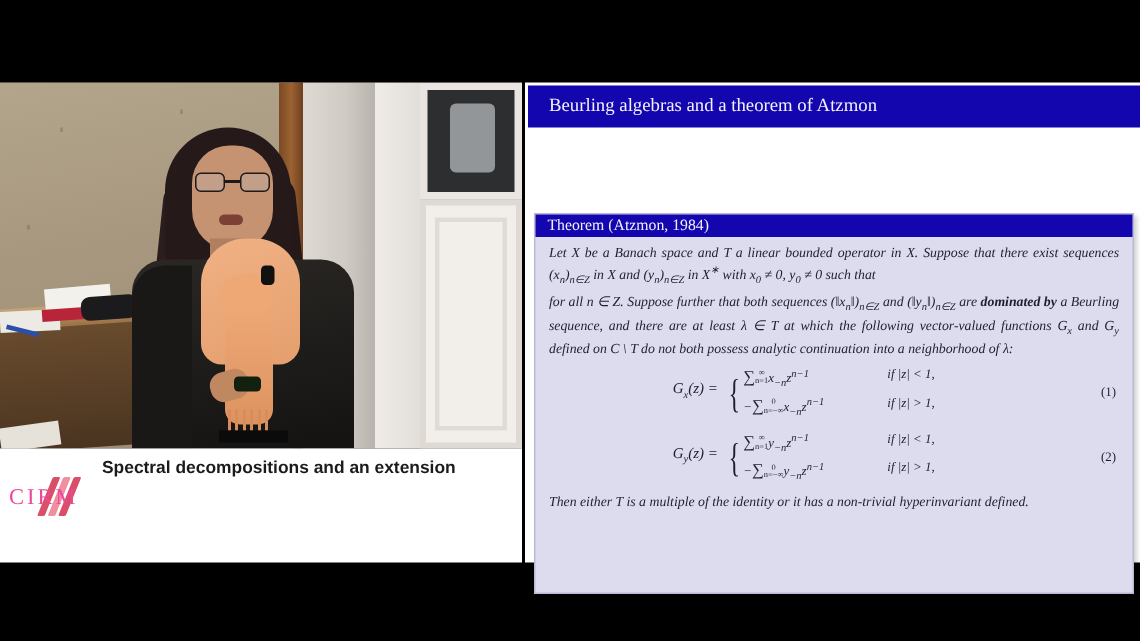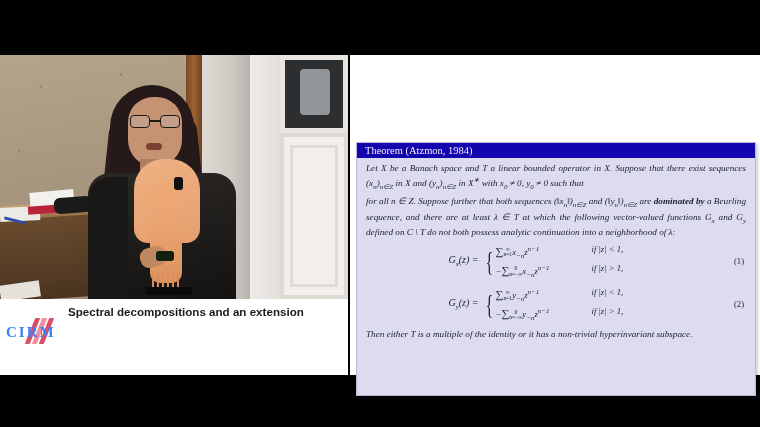--- a/index.html
+++ b/index.html
@@ -76,21 +76,21 @@
   .sp-hand{position:absolute;left:140px;top:192px;width:26px;height:20px;background:#c08861;border-radius:9px;
         transform:rotate(-16deg);}
   .sp-clicker{position:absolute;left:156px;top:196px;width:18px;height:10px;background:#12200f;border-radius:3px;}
   .sp-mic{position:absolute;left:174px;top:122px;width:9px;height:13px;background:#111;border-radius:3px;}
   .sp-belt{position:absolute;left:146px;top:232px;width:46px;height:8px;background:#0c0b0b;}
 
   
   #title-card{position:absolute;left:0;top:299px;width:348px;height:76px;background:#fff;}
   #logo{position:absolute;left:6px;top:16px;width:58px;height:34px;}
   #logo .ltxt{position:absolute;left:0;top:9px;font-family:"Liberation Serif",serif;
-        font-size:15px;font-weight:700;letter-spacing:2px;color:#3b82f6;}
+        font-size:15px;font-weight:400;letter-spacing:2px;color:#ec4899;}
   #logo .slash{position:absolute;top:3px;width:4.5px;height:26px;background:#e0576e;
         transform:skewX(-22deg);border-radius:1px;}
   #logo .s1{left:24px;background:#d94f68;}
   #logo .s2{left:31px;background:#ef8fa0;}
   #logo .s3{left:38px;background:#d94f68;}
   #talk-title{position:absolute;left:68px;top:6px;width:275px;
         font-size:11.6px;font-weight:700;line-height:13.6px;color:#1b1b1b;}
   #talk-title div{white-space:nowrap;}
   #speaker-name{position:absolute;left:68px;top:50px;font-size:11.5px;color:#3c3c3c;}
 
@@ -185,20 +185,23 @@
       <div class="slash s3"></div>
       <div class="ltxt">CIRM</div>
     </div>
     <div id="talk-title">
       <div>Spectral decompositions and an extension</div>
     </div>
   </div>
 
   <div id="slide">
 
+    <div id="slide-header">
+      <div class="t">Beurling algebras and a theorem of Atzmon</div>
+    </div>
 
     <div id="thm-box">
       <div id="thm-head">
         <div class="t">Theorem (Atzmon, 1984)</div>
       </div>
 
       <div id="thm-body">
 
         <p class="para"><span>Let </span><span class="cal">X</span><span> be a Banach space and </span><span class="mathvar">T</span><span> a linear bounded operator in </span><span class="cal">X</span><span>. Suppose that there exist sequences </span><span class="mathvar">(x</span><sub>n</sub><span>)</span><sub>n∈Z</sub><span> in </span><span class="cal">X</span><span> and </span><span class="mathvar">(y</span><sub>n</sub><span>)</span><sub>n∈Z</sub><span> in </span><span class="cal">X</span><sup>∗</sup><span> with x</span><sub>0</sub><span> ≠ 0, y</span><sub>0</sub><span> ≠ 0 such that</span></p>
 
@@ -230,18 +233,18 @@
               <span class="rhs">if |z| &lt; 1,</span>
             </span>
             <span class="line">
               <span class="lhs"><span>−</span><span class="sum">∑</span><span class="sumlim"><span style="display:block">0</span><span style="display:block">n=−∞</span></span><span class="mathvar">y</span><sub>−n</sub><span class="mathvar">z</span><sup>n−1</sup></span>
               <span class="rhs">if |z| &gt; 1,</span>
             </span>
           </span>
           <span class="eqnum">(2)</span>
         </div>
 
-        <p class="para" style="margin-top:4px">Then either T is a multiple of the identity or it has a non-trivial hyperinvariant subspace.</p>
+        <p class="para" style="margin-top:4px">Then either T is a multiple of the identity or it has a non-trivial hyperinvariant defined.</p>
       </div>
     </div>
 
   </div>
 </div>
 
 </body></html>

